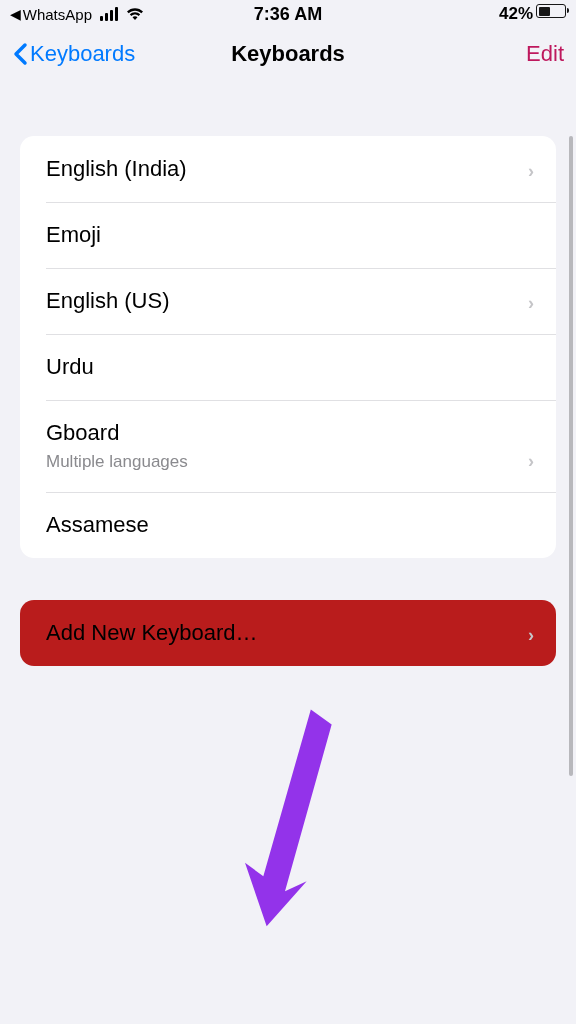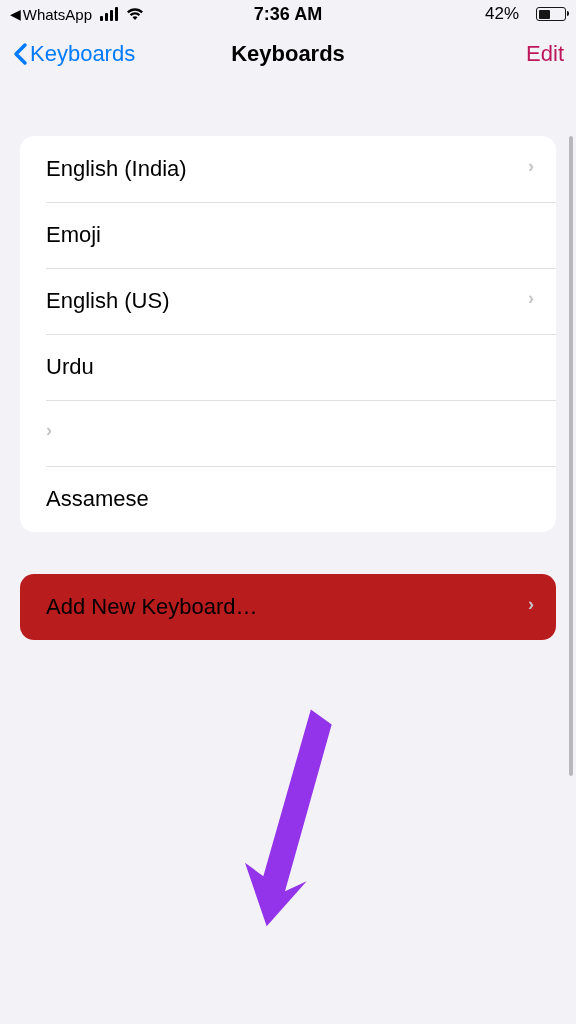--- a/index.html
+++ b/index.html
@@ -61,24 +61,24 @@
     }
     .status-center {
       position: absolute;
       left: 50%;
       transform: translateX(-50%);
       font-size: 18px;
       font-weight: 600;
     }
     .status-right {
       display: flex;
-      align-items: center;
-      gap: 17px;
+      align-items: flex-start;
+      gap: 3px;
       font-size: 17px;
-      font-weight: 400;
+      font-weight: 700;
     }
     .battery {
       width: 30px;
       height: 14px;
       border: 1.5px solid #000;
       border-radius: 3px;
       position: relative;
       opacity: 0.9;
     }
     .battery::after {
@@ -134,21 +134,21 @@
       padding: 0 20px;
     }
     .list-group {
       background: #fff;
       border-radius: 14px;
       margin-top: 56px;
       overflow: hidden;
     }
     .list-item {
       display: flex;
-      align-items: flex-start;
+      align-items: flex-end;
       justify-content: space-between;
       padding: 20px 22px 20px 26px;
       min-height: 66px;
       position: relative;
       gap: 44px;
     }
     .list-item + .list-item::before {
       content: "";
       position: absolute;
       top: 0;
@@ -264,20 +264,24 @@
         <span class="list-item-label">English (US)</span>
       </div>
       <span class="chevron">›</span>
     </div>
     <div class="list-item">
       <div class="list-item-text">
         <span class="list-item-label">Urdu</span>
       </div>
     </div>
     <div class="list-item">
+      <div class="list-item-text">
+        <span class="list-item-label">Gboard</span>
+        <span class="list-item-sublabel">Multiple languages</span>
+      </div>
       <span class="chevron">›</span>
     </div>
     <div class="list-item">
       <div class="list-item-text">
         <span class="list-item-label">Assamese</span>
       </div>
     </div>
   </div>
 
 

